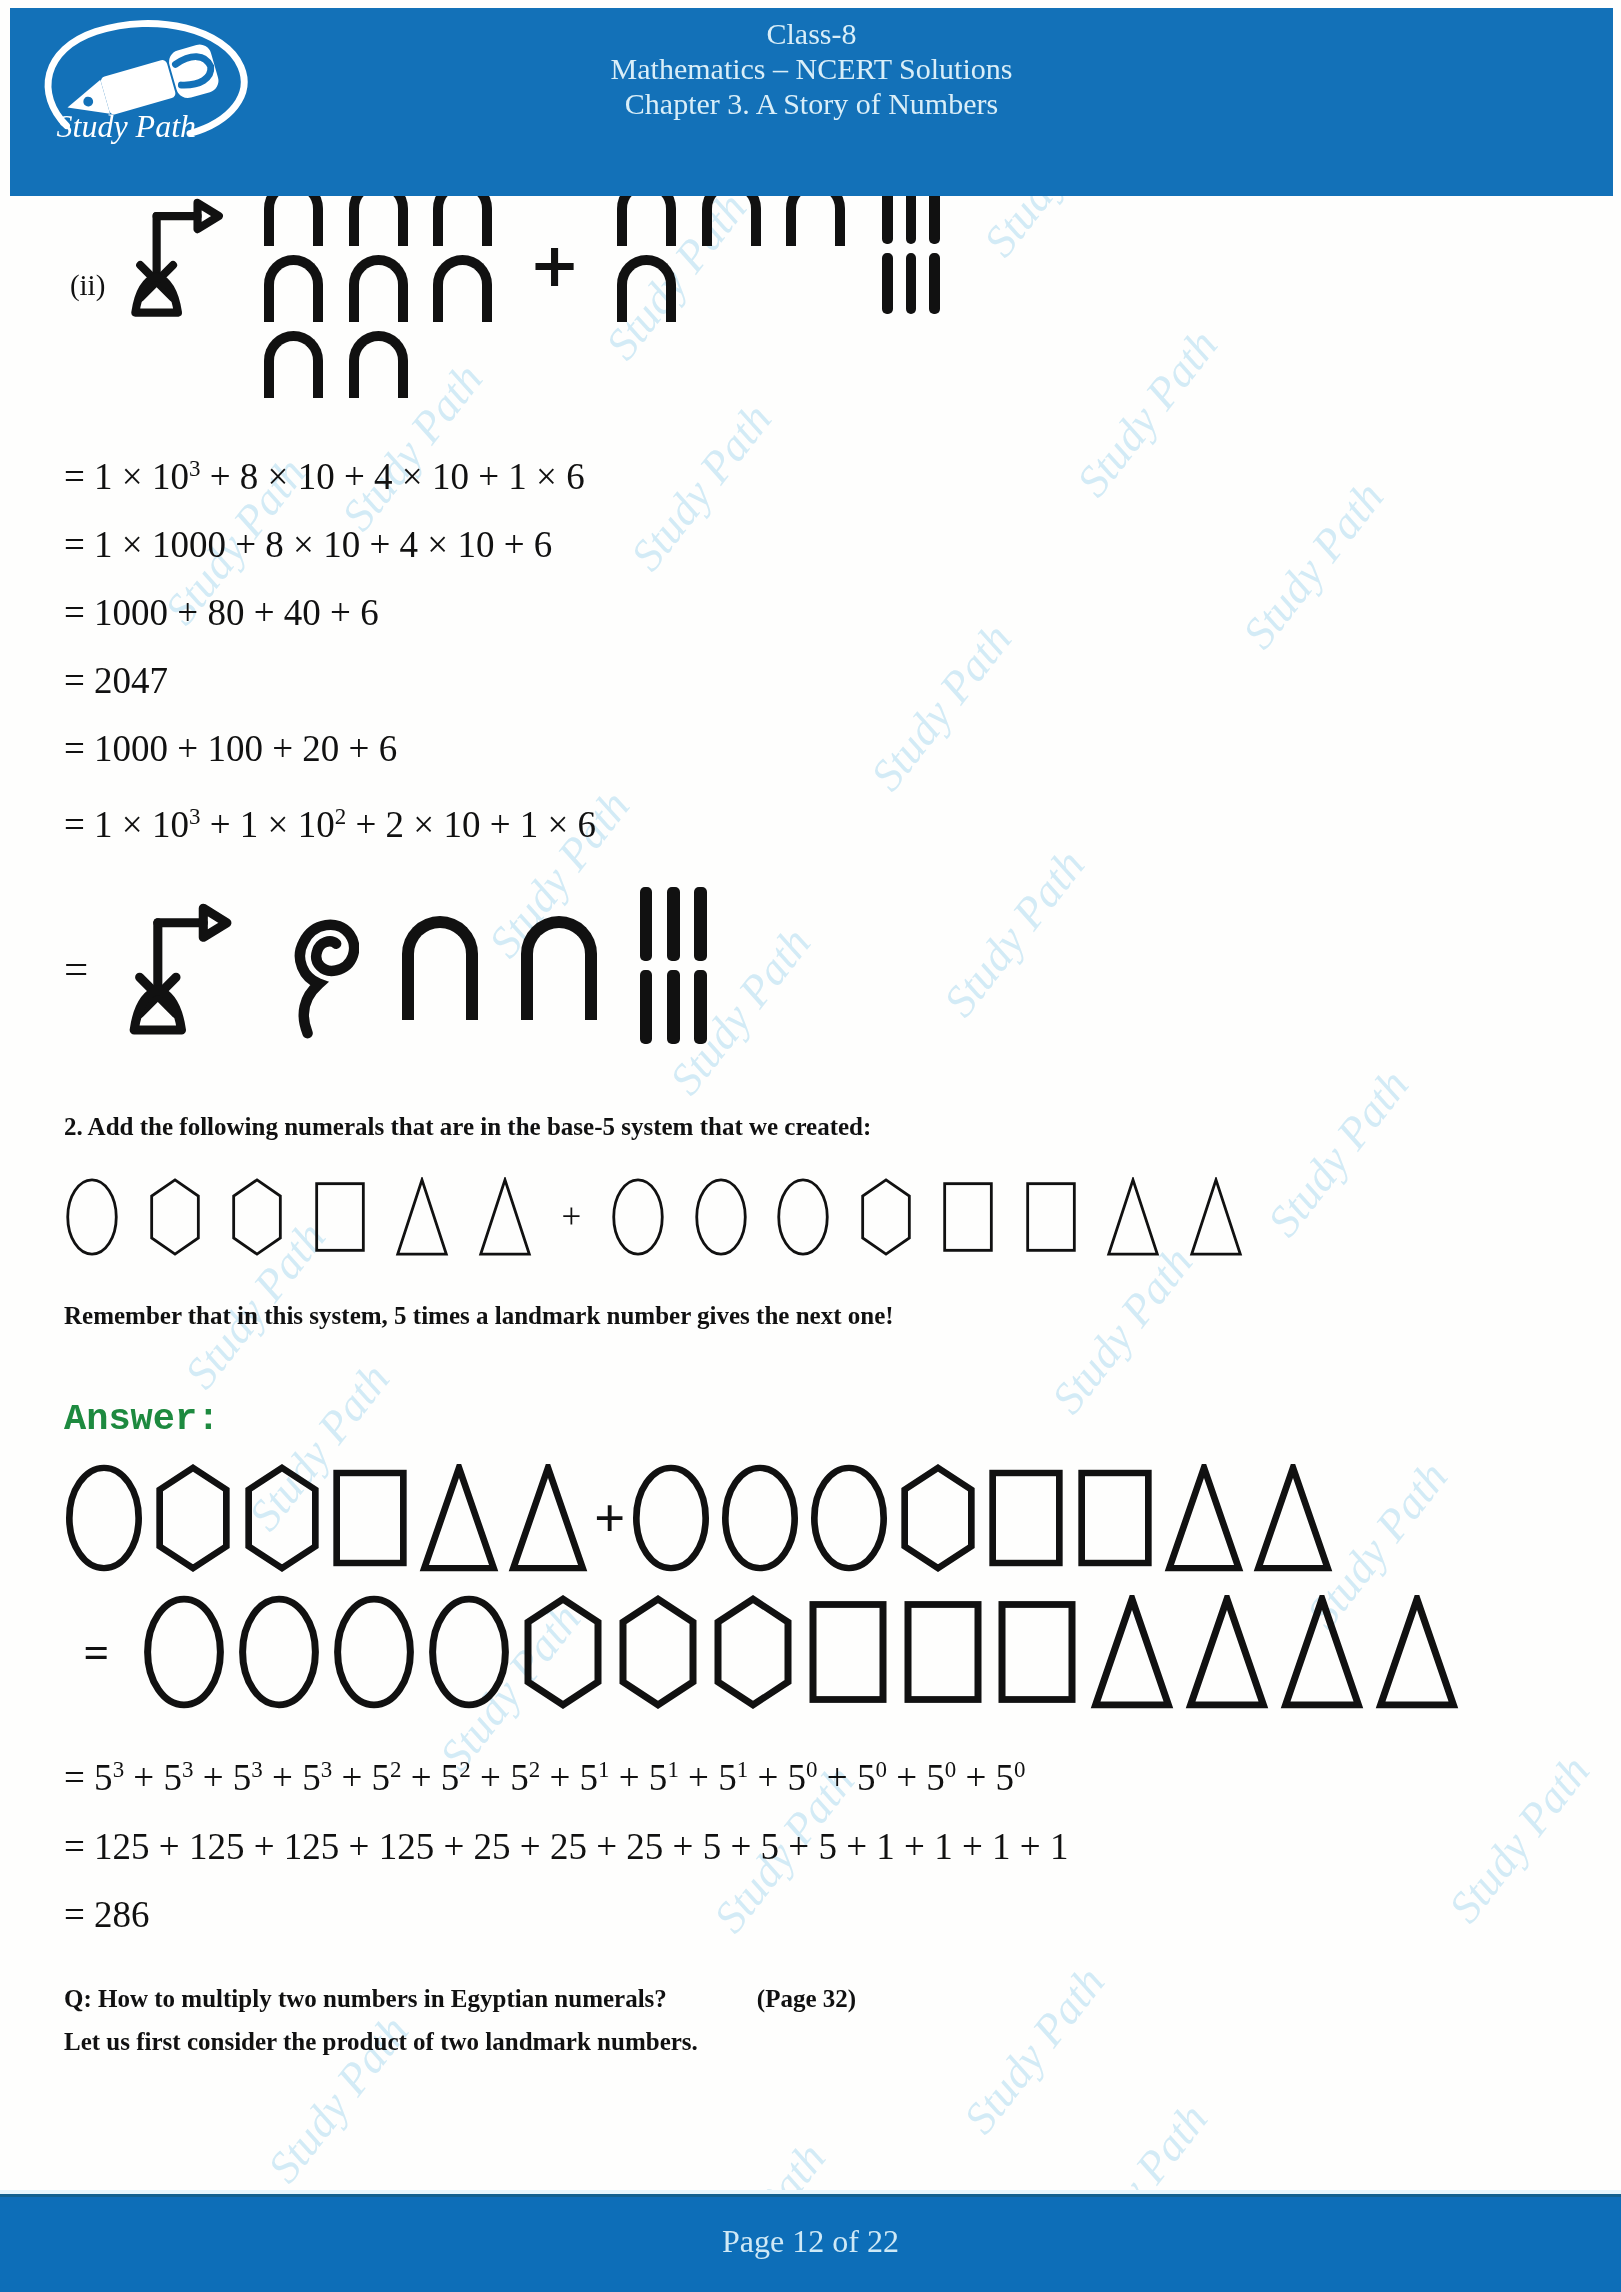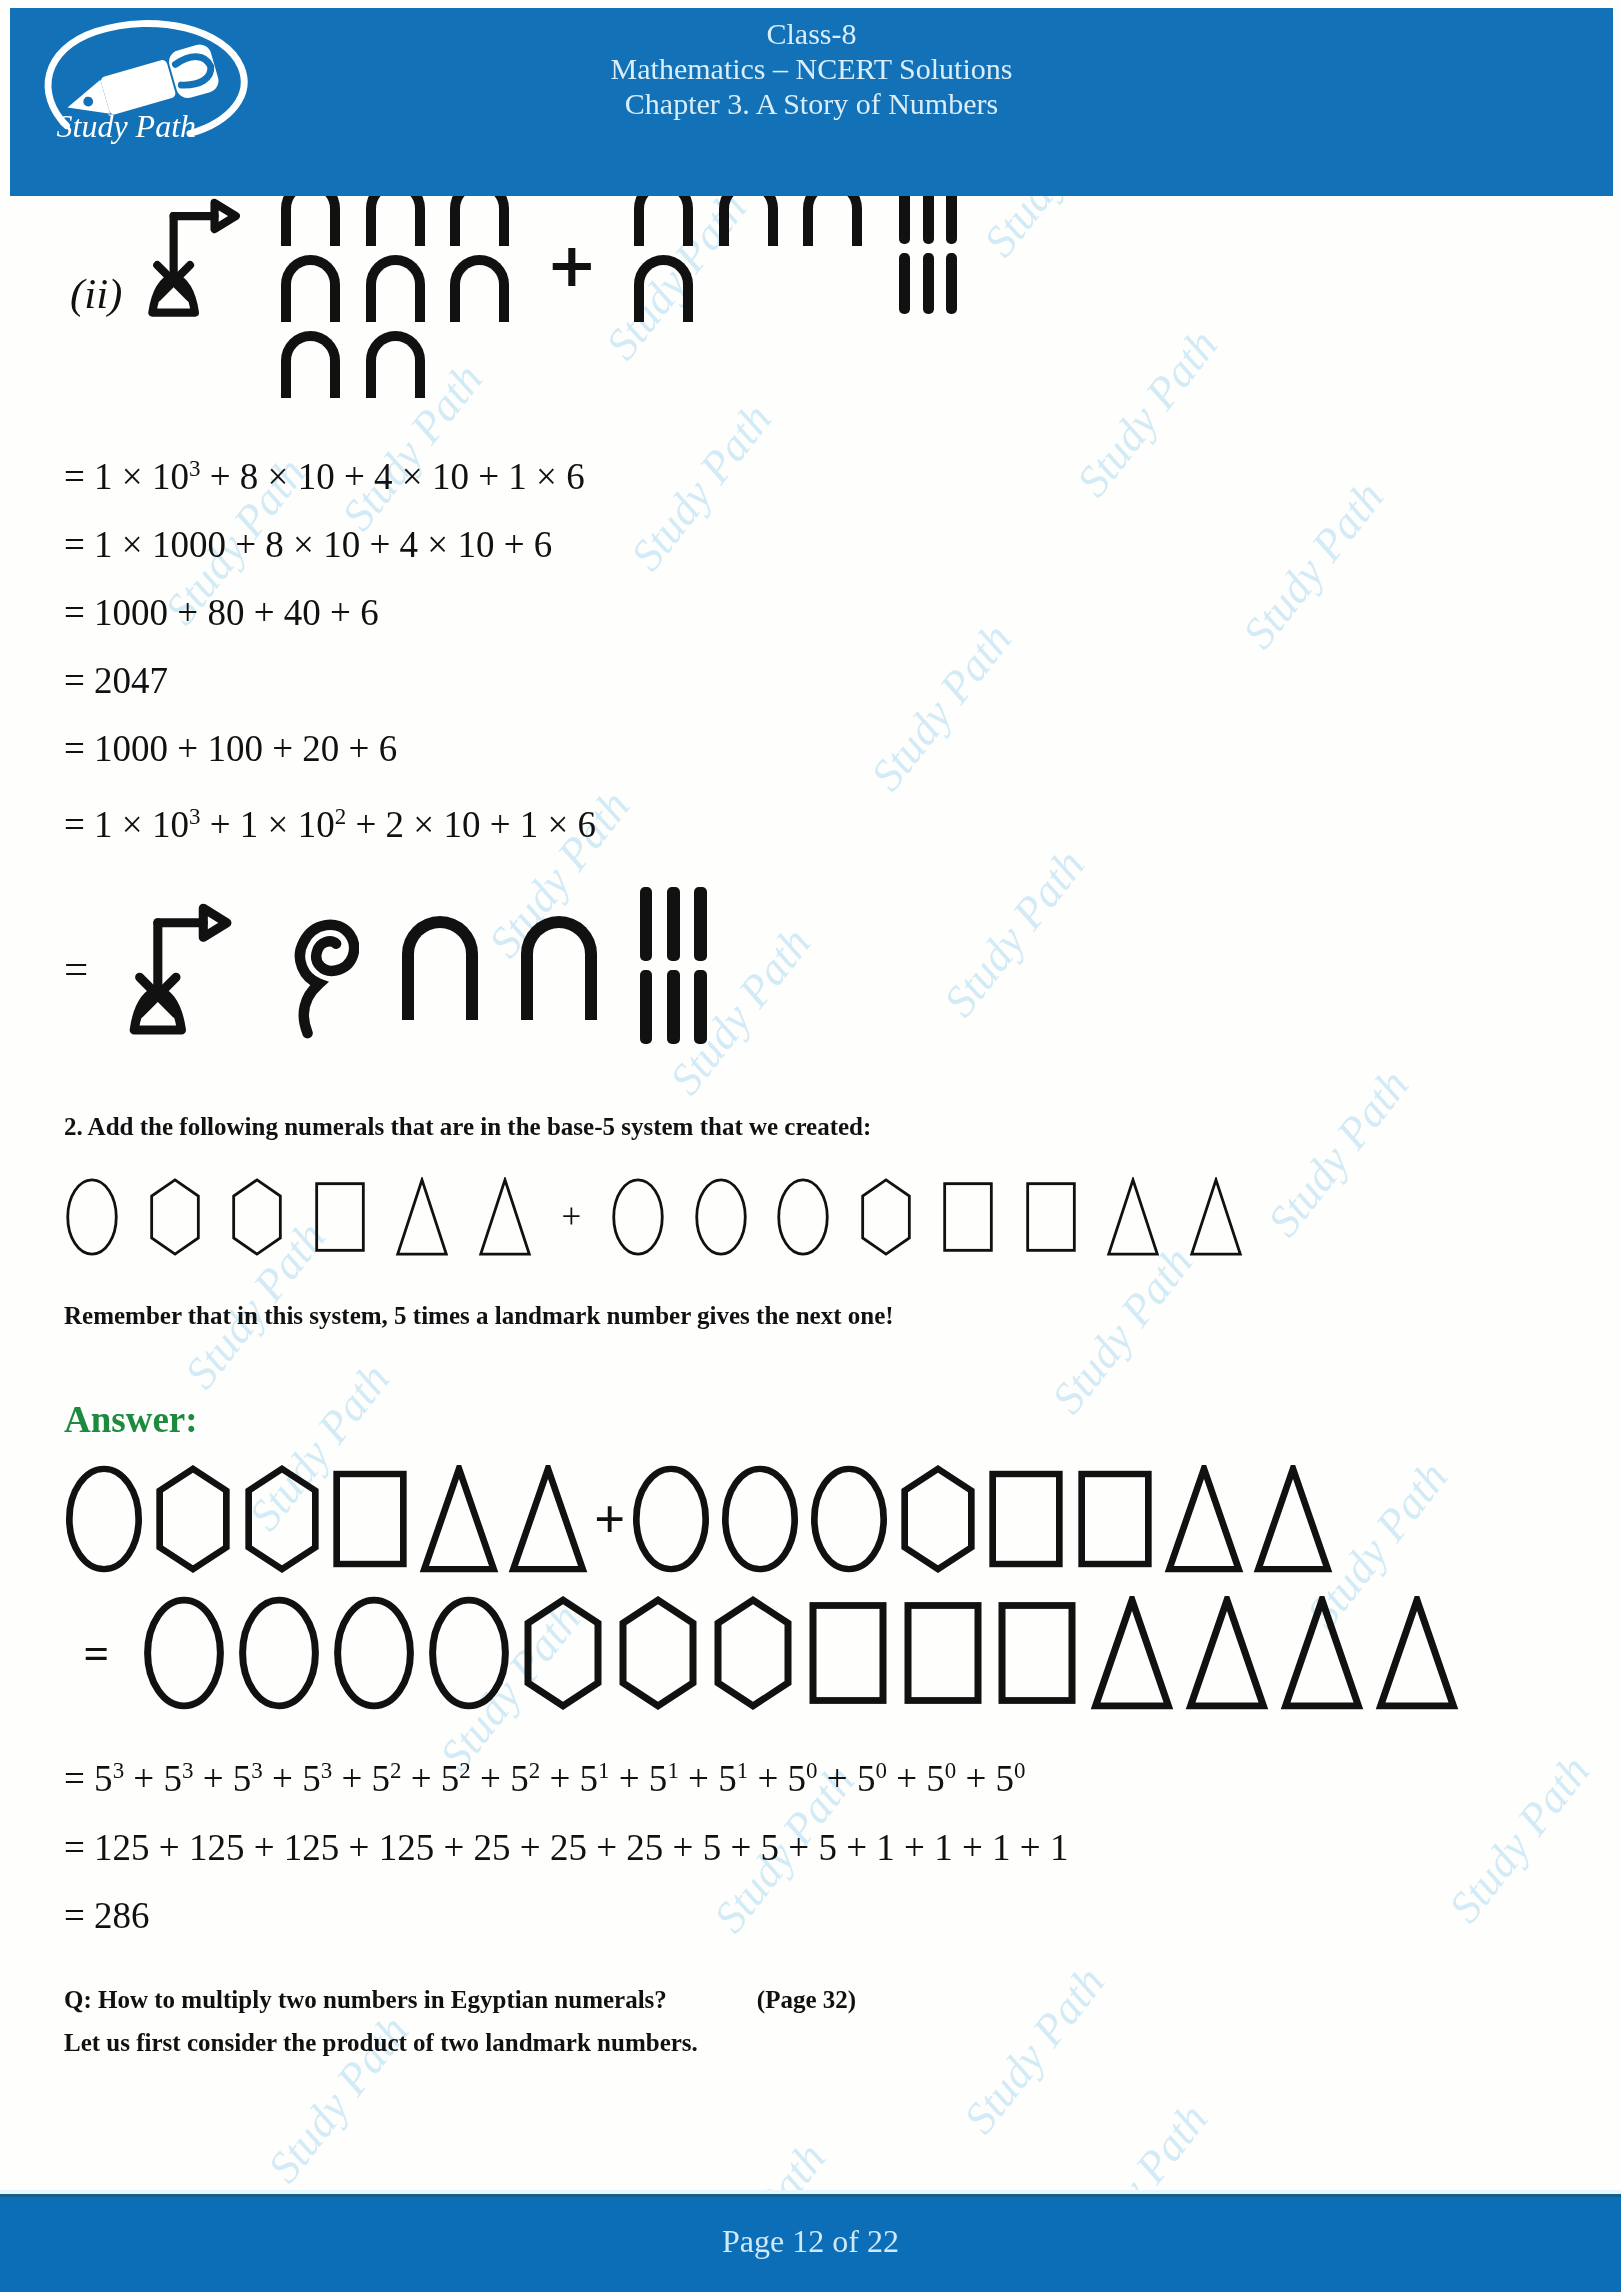--- a/index.html
+++ b/index.html
@@ -16,36 +16,36 @@
   .botbar{position:absolute;left:0;right:0;bottom:0;height:99px;background:#0d6eb8;z-index:2;
           border-top:4.9px solid #e6f6fc;box-shadow:inset 0 2.9px 0 #11618f;
           text-align:center;color:#cfe9f6;font-size:32px;line-height:94px;}
   
   .wm-layer{position:absolute;inset:0;z-index:0;pointer-events:none;}
   .wm{position:absolute;font-family:"Liberation Serif",serif;font-style:italic;
       font-size:45px;color:rgba(148,207,234,0.40);transform:rotate(-52deg);white-space:nowrap;}
   
   main{position:relative;z-index:1;padding:179px 39px 0 64px;}
   .doc-text{margin:0;font-size:25px;line-height:43px;font-weight:700;}
-  .answer-label{margin:0;font-size:37px;font-weight:700;color:#1d8a3f;}
+  .answer-label{margin:0;font-size:37px;font-weight:700;color:#1d8a3f;font-family:Liberation Mono, monospace;}
   .eq-line{font-size:37px;line-height:39px;margin-bottom:29px;white-space:nowrap;}
   .eq-line sup{font-size:0.62em;}
   .eq-block{margin:0;}
   
   .fig-egy{display:flex;align-items:flex-start;}
   .egy-groups{display:flex;align-items:flex-start;gap:37px;}
   .egy-col{display:flex;flex-direction:column;gap:8.8px;align-items:flex-start;}
   .egy-row{display:flex;gap:25.5px;}
   .arch{width:59px;height:67px;border:10.8px solid #111;border-bottom:none;
         border-radius:31px 31px 0 0;box-sizing:border-box;}
   .strokes .egy-row{gap:12.7px;}
   .bar{width:10.8px;height:61px;background:#111;border-radius:4.9px;}
   .egy-plus{font-family:"DejaVu Sans",sans-serif;font-weight:700;font-size:61px;
             line-height:1;margin-top:55px;}
-  .fig-label{font-size:43px;margin:90px 13.7px 0 5.9px;font-style:italic;}
+  .fig-label{font-size:29px;margin:90px 13.7px 0 5.9px;}
   svg.egy-lotus{width:108px;height:143px;margin-top:3.9px;}
   svg.egy-spiral{width:80px;height:145px;}
   .egy-strokes{margin-top:3.9px;}
   
   .result{margin-top:39px;}
   .result .egy-groups{gap:43px;}
   .result .arch{width:76px;height:104px;border-width:12.7px;border-radius:39px 39px 0 0;margin-top:33px;}
   .result .bar{width:12.7px;height:74px;}
   .result .strokes .egy-row{gap:14.7px;}
   .result svg.egy-lotus{width:120px;height:165px;margin-top:0;}

